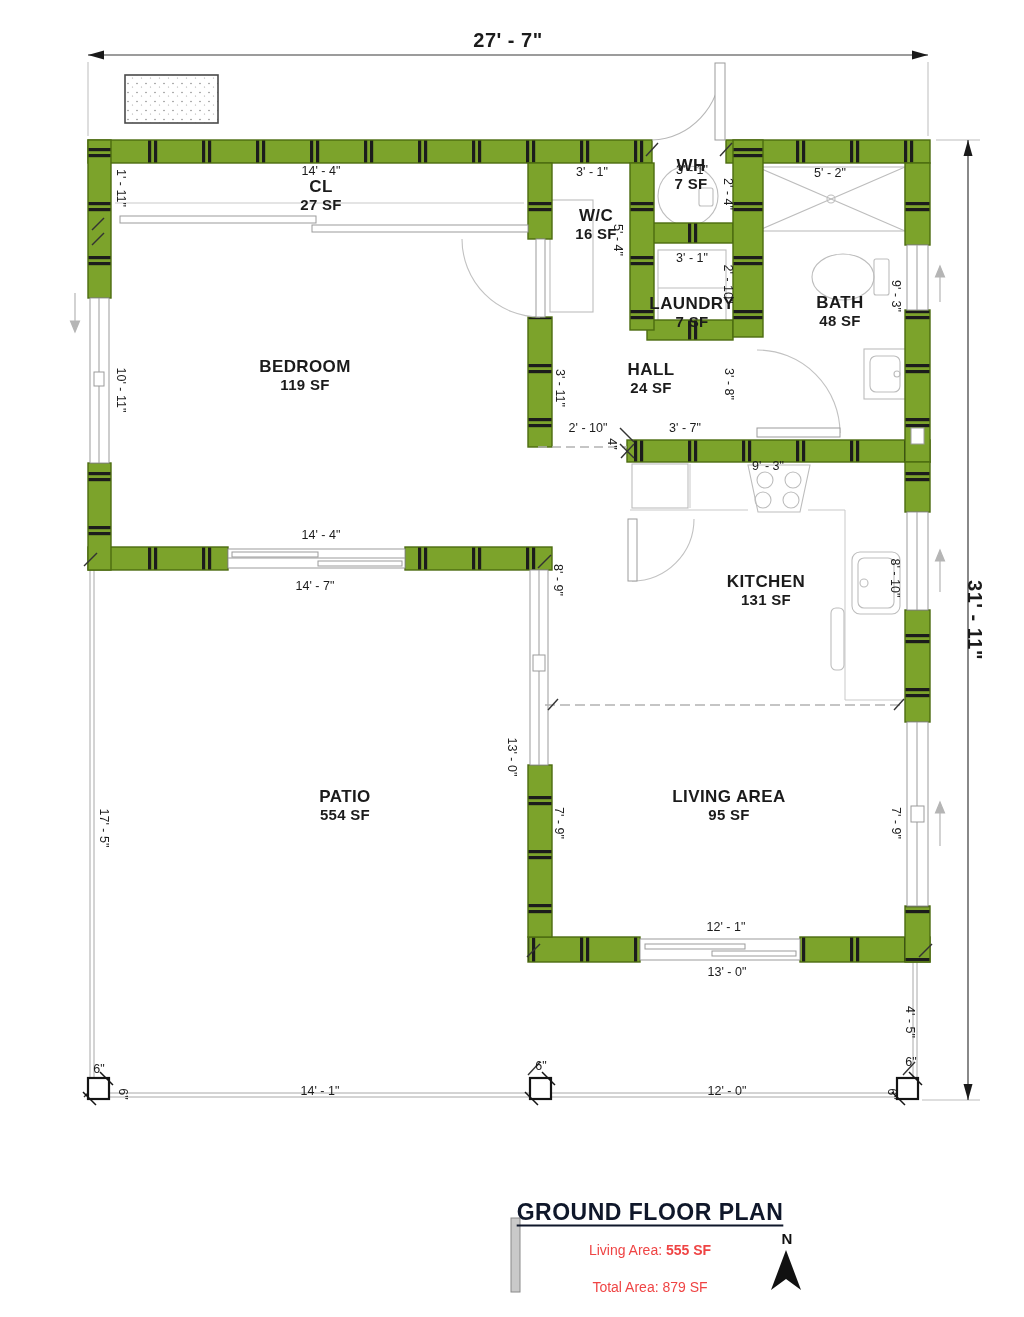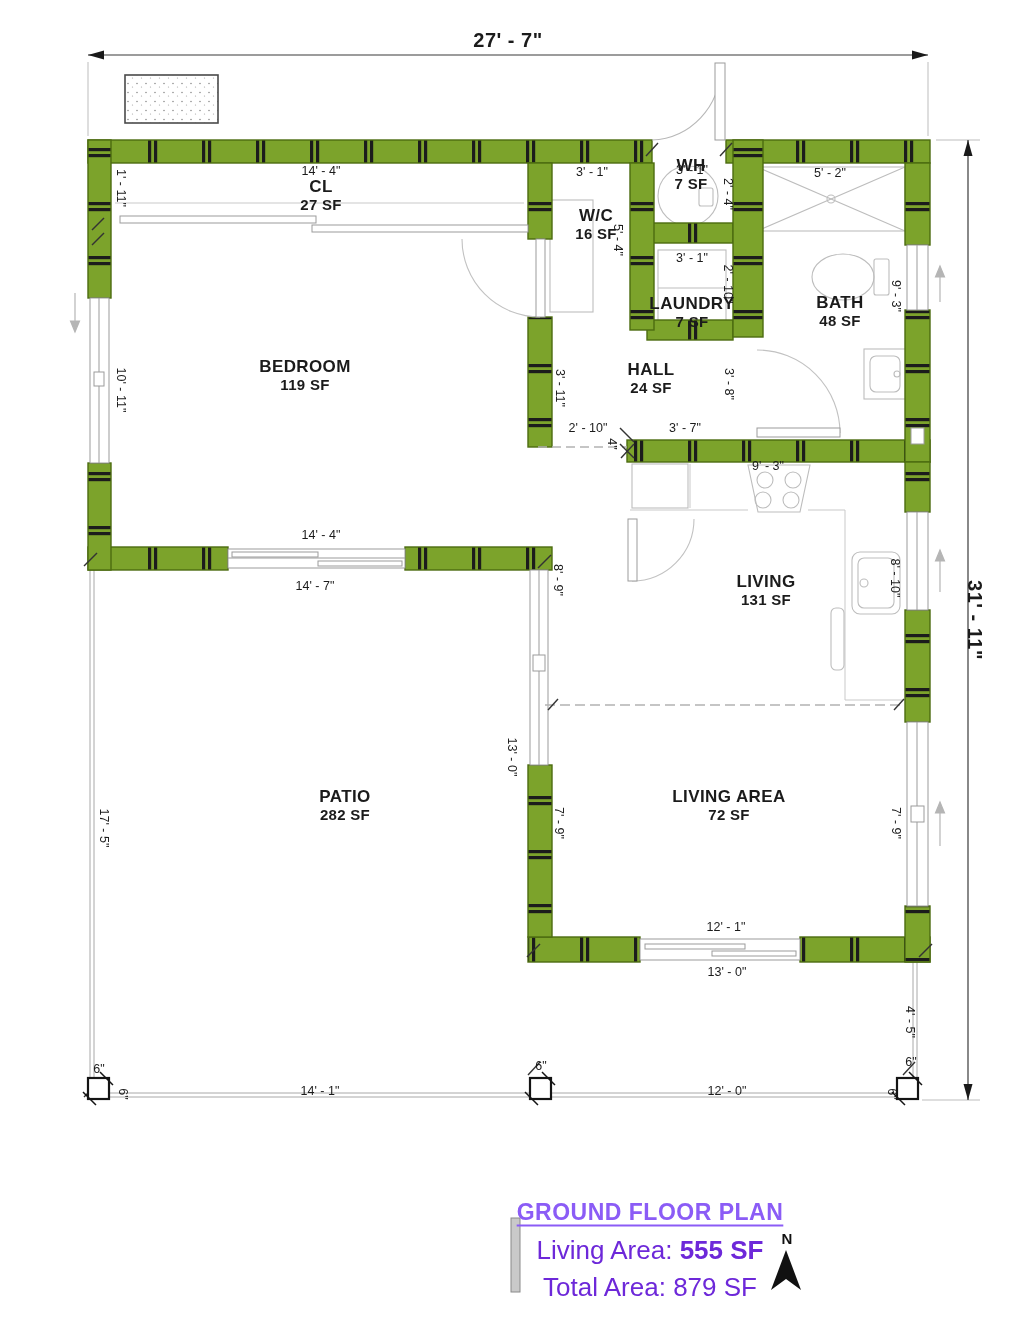--- a/index.html
+++ b/index.html
@@ -8,22 +8,22 @@
   svg.plan{position:absolute;left:0;top:0;}
   .dim{position:absolute;transform:translate(-50%,-50%);font-size:12.5px;white-space:nowrap;
        color:#1b1b1b;line-height:1;}
   .dim.rot{transform:translate(-50%,-50%) rotate(90deg);}
   .dim.big{font-size:20px;font-weight:bold;letter-spacing:.5px;}
   .dim.big.rot{transform:translate(-50%,-50%) rotate(90deg);}
   .room{position:absolute;transform:translate(-50%,-50%);text-align:center;white-space:nowrap;line-height:18px;}
   .rname{font-weight:bold;font-size:17px;letter-spacing:.4px;text-align:center;}
   .rarea{font-weight:bold;font-size:15px;letter-spacing:.3px;}
   .tb-title{position:absolute;transform:translate(-50%,-50%);font-size:23px;font-weight:bold;
-            text-decoration:underline;text-underline-offset:5px;letter-spacing:.5px;color:#8b5cf6;}
-  .tb-line{position:absolute;transform:translate(-50%,-50%);font-size:26px;color:#6d28d9;white-space:nowrap;}
+            text-decoration:underline;text-underline-offset:5px;letter-spacing:.5px;color:#0f172a;}
+  .tb-line{position:absolute;transform:translate(-50%,-50%);font-size:14px;color:#ef4444;white-space:nowrap;}
   .tb-line .bold{font-weight:bold;}
   .north-n{position:absolute;transform:translate(-50%,-50%);font-size:15px;font-weight:bold;color:#111;}
 </style>
 </head>
 <body>
 
 <div class="canvas">
 
 <svg class="plan" width="1024" height="1317" viewBox="0 0 1024 1317">
   <defs>
@@ -252,30 +252,30 @@
 </div>
 <div class="room" style="left:651px;top:379px">
   <div class="rname">HALL</div>
   <div class="rarea">24 SF</div>
 </div>
 <div class="room" style="left:840px;top:312px">
   <div class="rname">BATH</div>
   <div class="rarea">48 SF</div>
 </div>
 <div class="room" style="left:766px;top:591px">
-  <div class="rname">LIVING</div>
+  <div class="rname">KITCHEN</div>
   <div class="rarea">131 SF</div>
 </div>
 <div class="room" style="left:729px;top:806px">
   <div class="rname">LIVING AREA</div>
-  <div class="rarea">72 SF</div>
+  <div class="rarea">95 SF</div>
 </div>
 <div class="room" style="left:345px;top:806px">
   <div class="rname">PATIO</div>
-  <div class="rarea">282 SF</div>
+  <div class="rarea">554 SF</div>
 </div>
 
 <span class="dim" style="left:321px;top:171px">14' - 4"</span>
 <span class="dim" style="left:592px;top:172px">3' - 1"</span>
 <span class="dim" style="left:692px;top:170px">3' - 1"</span>
 <span class="dim" style="left:692px;top:258px">3' - 1"</span>
 <span class="dim" style="left:830px;top:173px">5' - 2"</span>
 <span class="dim" style="left:588px;top:428px">2' - 10"</span>
 <span class="dim" style="left:685px;top:428px">3' - 7"</span>
 <span class="dim" style="left:768px;top:466px">9' - 3"</span>

